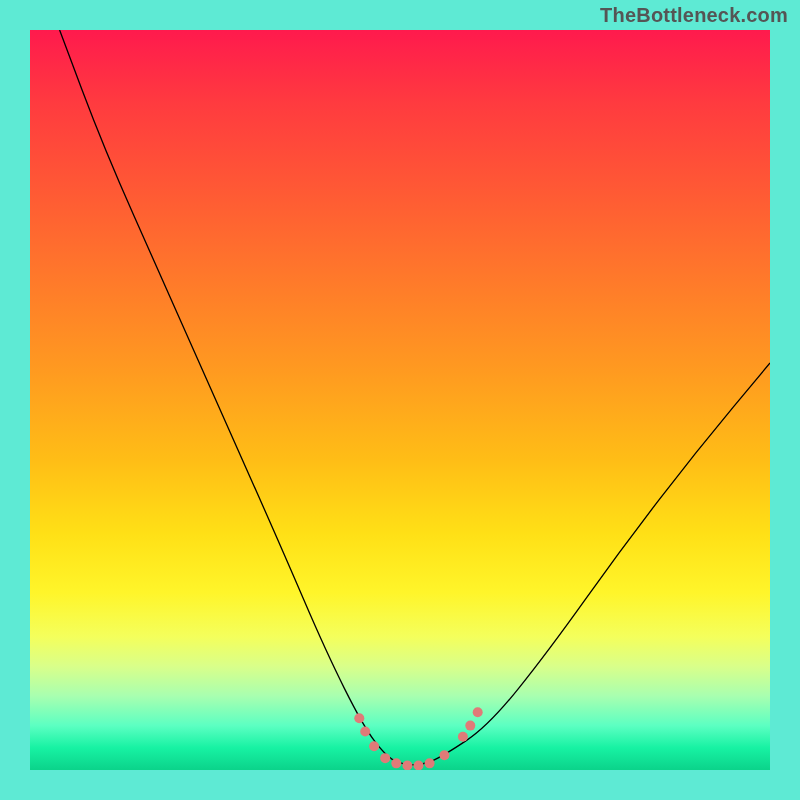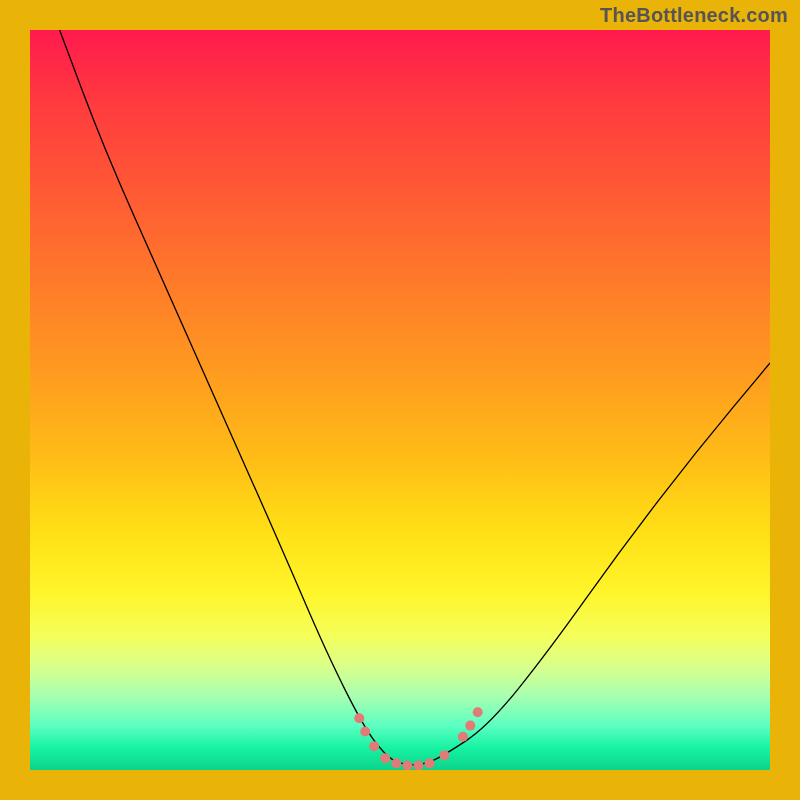--- a/index.html
+++ b/index.html
@@ -8,21 +8,21 @@
     width: 800px;
     height: 800px;
     background: #000;
     overflow: hidden;
     font-family: Arial, Helvetica, sans-serif;
   }
   .frame {
     position: relative;
     width: 800px;
     height: 800px;
-    background: #eab308;
+    background: #5eead4;
   }
   .watermark {
     position: absolute;
     top: 4px;
     right: 12px;
     color: #555;
     font-size: 20px;
     font-weight: 600;
     letter-spacing: 0.2px;
     z-index: 10;

